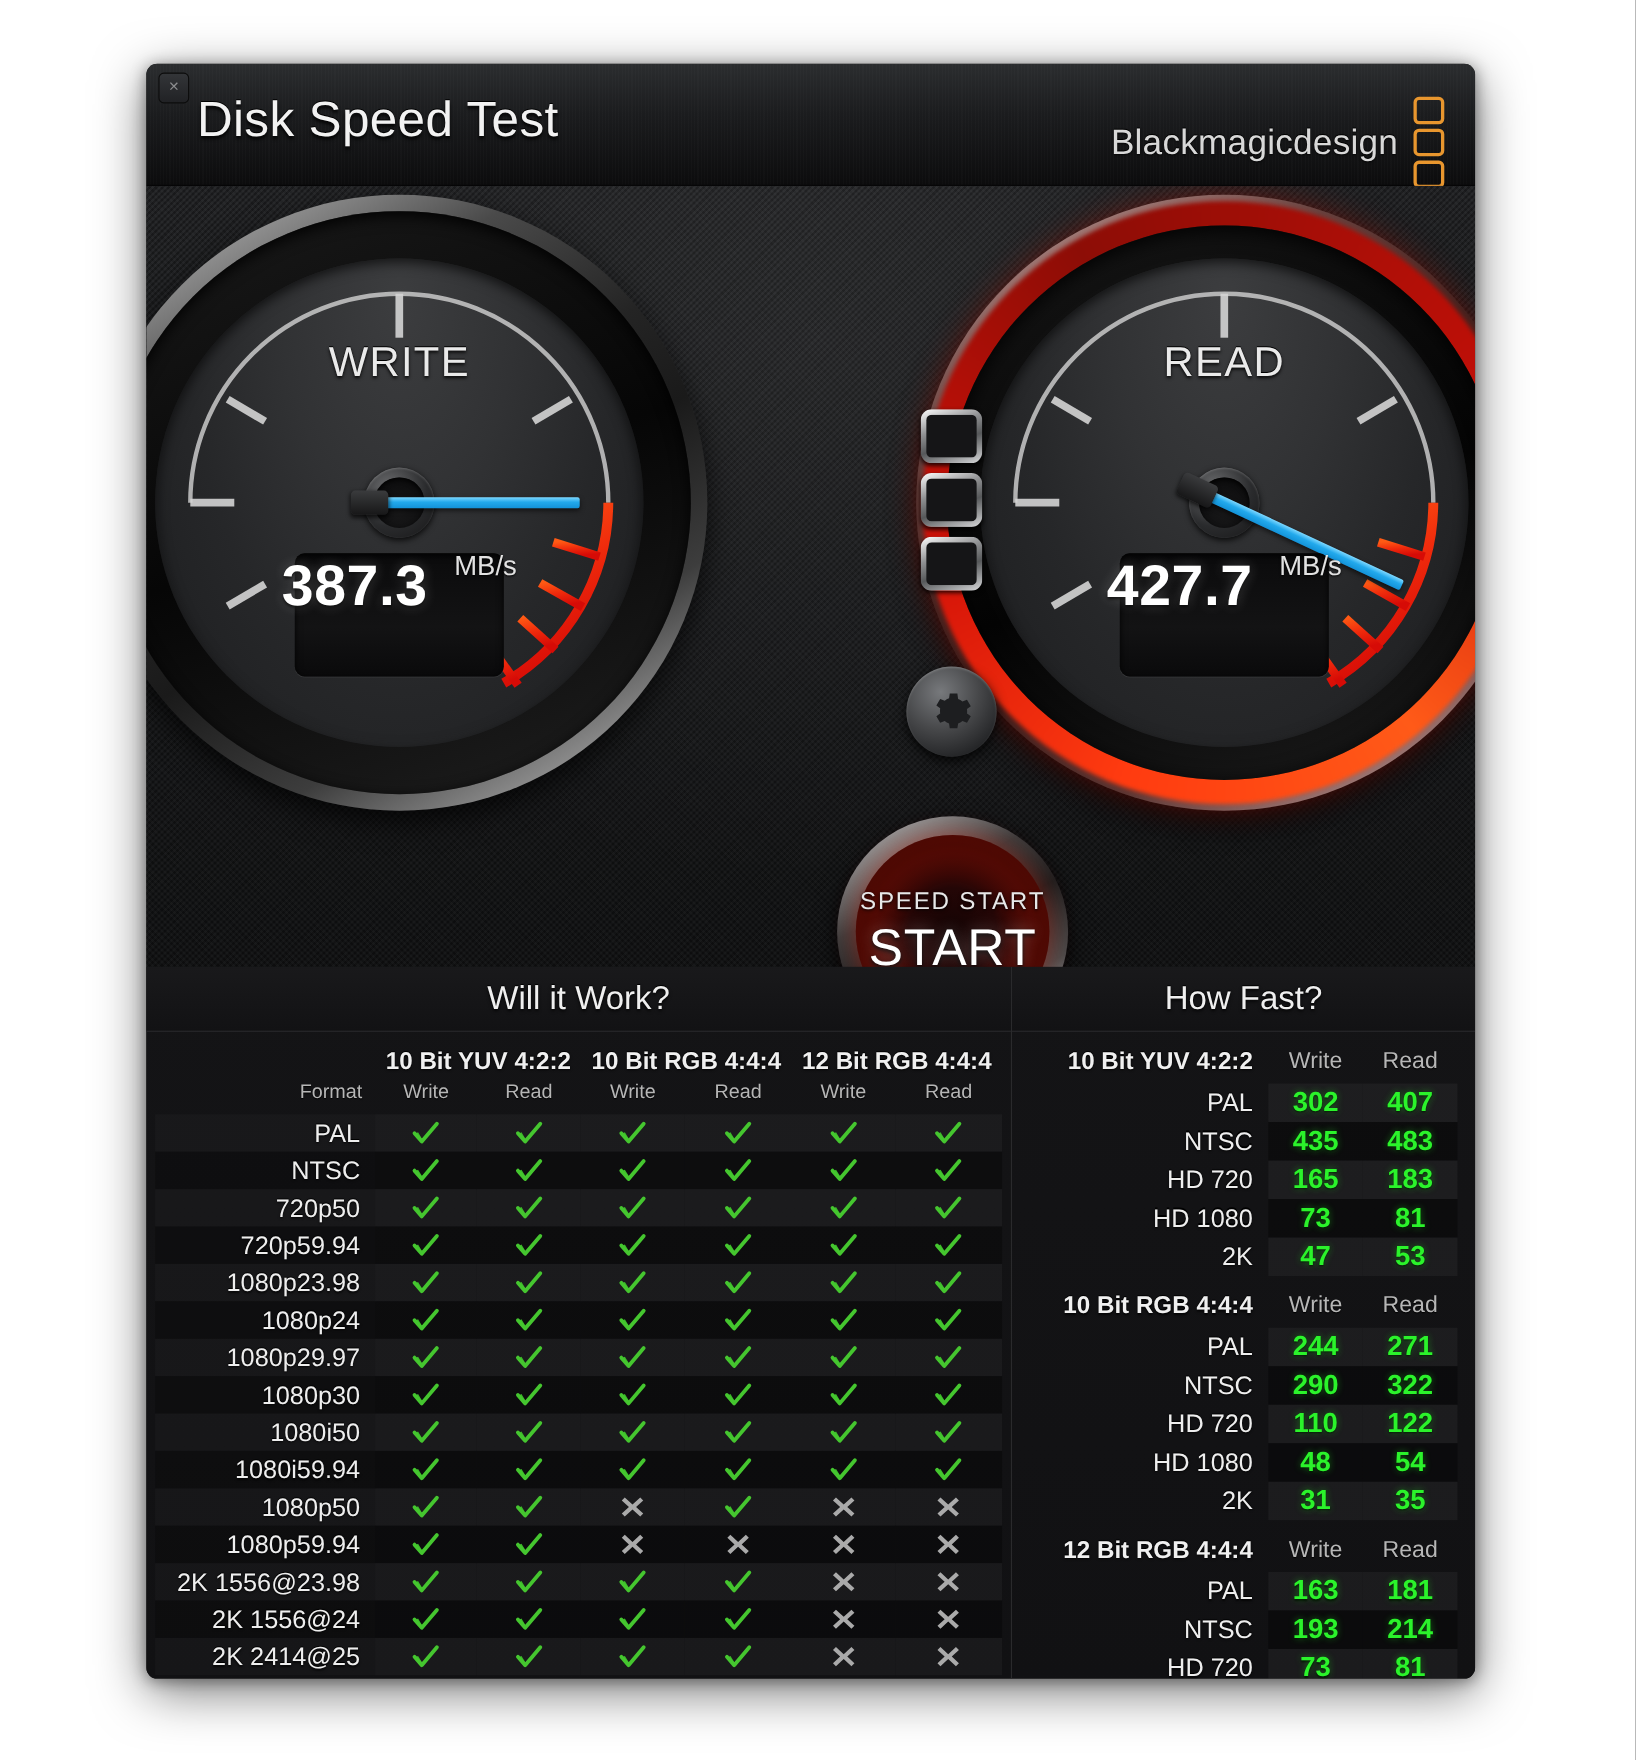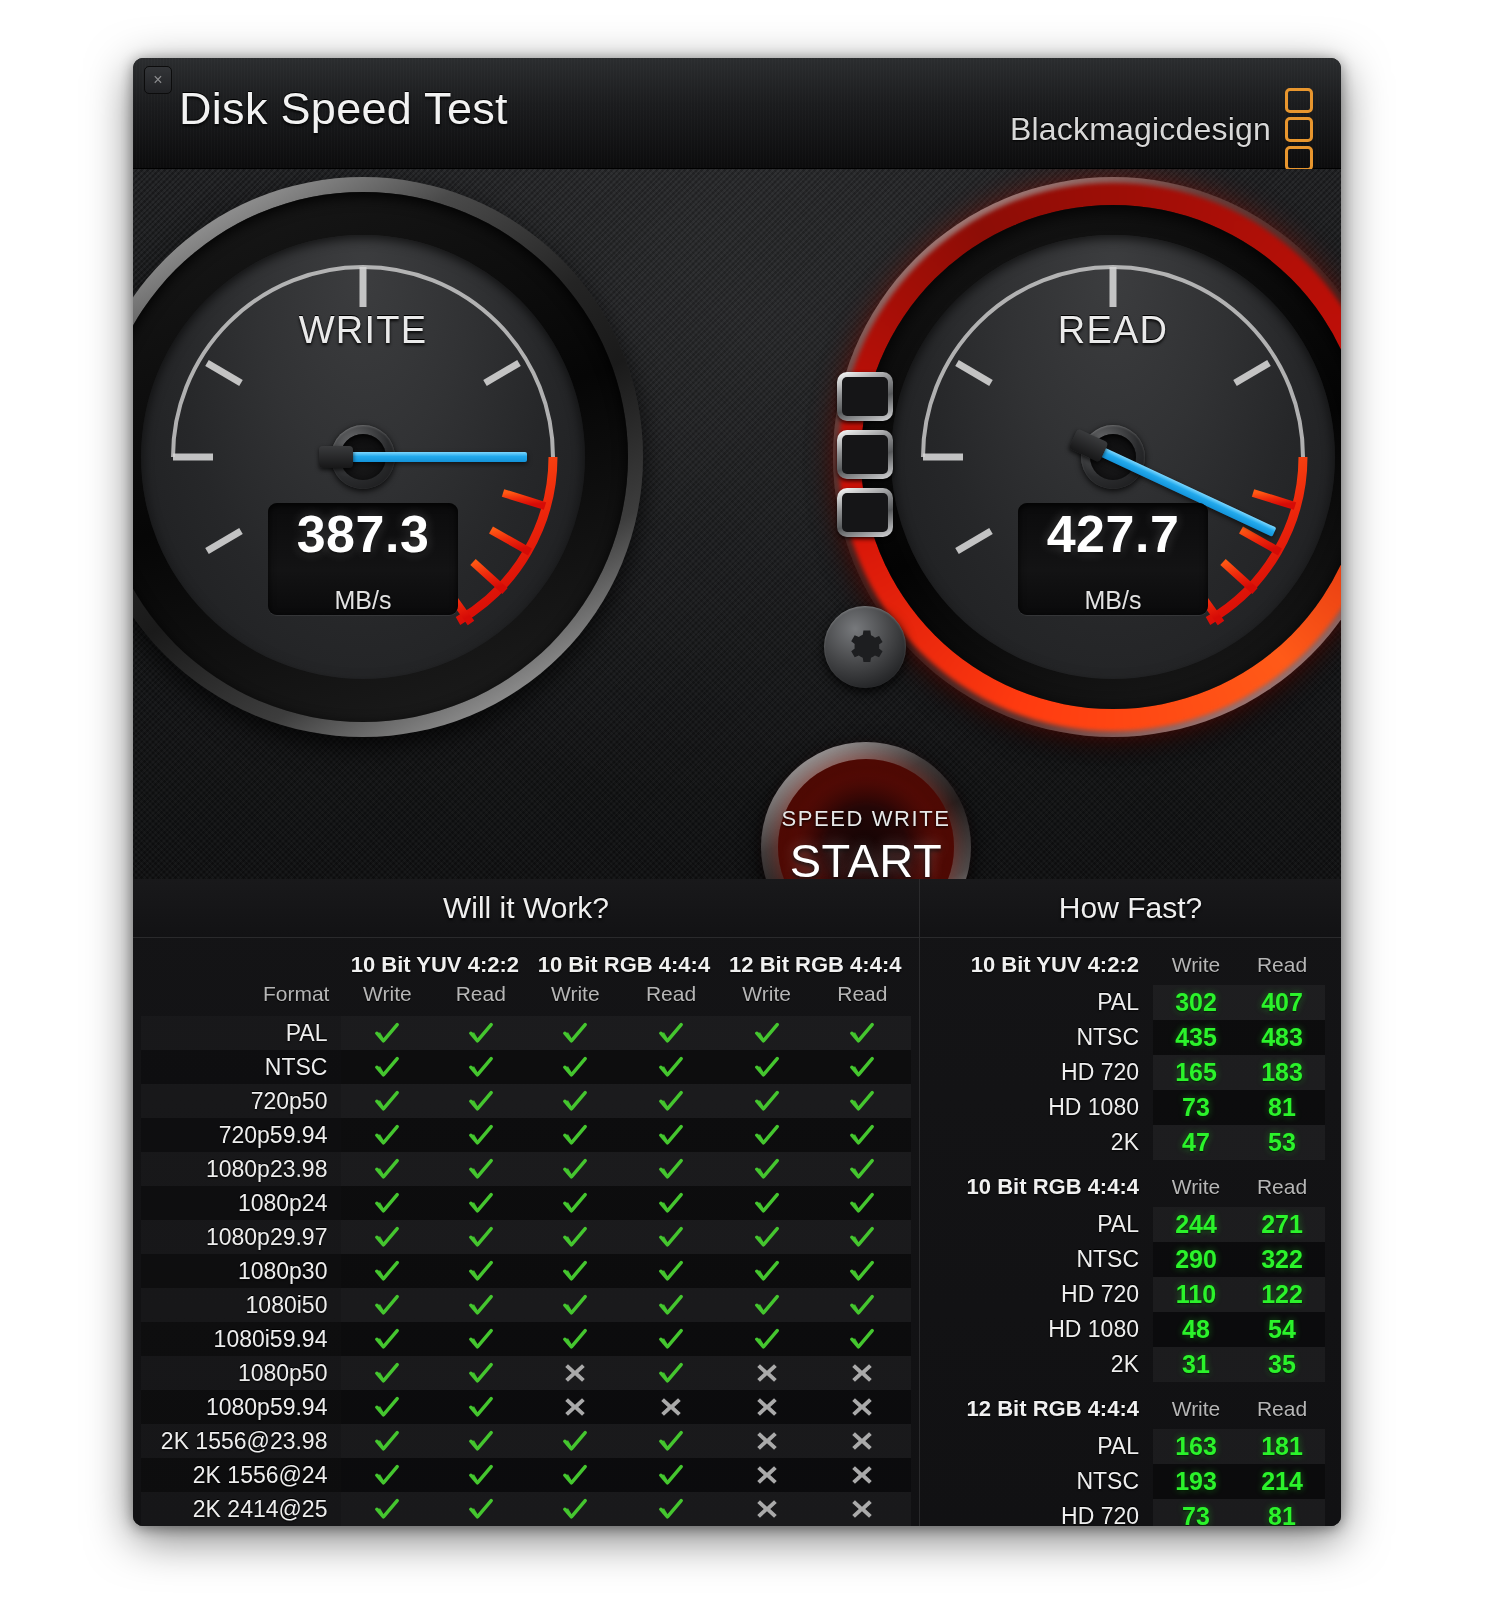--- a/index.html
+++ b/index.html
@@ -132,21 +132,21 @@
   .needle:before{
     content:"";position:absolute;left:-22px;top:-6px;
     width:34px;height:22px;border-radius:4px;
     background:linear-gradient(180deg,#3a3b3d,#171718);
     box-shadow:0 2px 4px rgba(0,0,0,.7);
   }
   .readout{
     position:absolute;border-radius:9px;
     background:linear-gradient(180deg,#0b0b0c,#131314 60%,#0a0a0b);
     box-shadow:inset 0 2px 7px rgba(0,0,0,.95),0 1px 0 rgba(255,255,255,.07);
-    display:flex;flex-direction:column;align-items:center;justify-content:center;gap:24px;
+    display:flex;flex-direction:row;align-items:flex-start;justify-content:center;gap:24px;
   }
   .readout .val{
     font-size:52px;font-weight:700;color:#fff;letter-spacing:.5px;
     text-shadow:0 0 12px rgba(255,255,255,.22),0 2px 3px #000;
   }
   .readout .unit{font-size:25px;color:#e2e2e2;margin-top:-2px;text-shadow:0 1px 2px #000;}
 
   
   #logo-stack{
     position:absolute;left:704px;top:203px;
@@ -207,21 +207,21 @@
   
   table{border-collapse:collapse;width:100%;}
   #wiw-wrap{padding:0 8px;}
   #wiw th,#wiw td{padding:0;}
   .grp-head{
     font-size:22px;font-weight:700;color:#f0f0f0;text-align:center;
     padding:14px 0 2px !important;
     text-shadow:0 -1px 0 #000,0 1px 2px rgba(0,0,0,.8);
   }
   .sub-head{
-    font-size:21px;color:#b6b6b6;font-weight:400;text-align:center;
+    font-size:18px;color:#b6b6b6;font-weight:400;text-align:center;
     padding:2px 0 10px !important;
     text-shadow:0 1px 1px #000;
   }
   .sub-head.fmt{text-align:right;padding-right:12px !important;}
   #wiw tbody td{height:34px;}
   .fmt-cell{
     text-align:right;padding-right:14px !important;
     font-size:23px;color:#eeeeee;white-space:nowrap;
     text-shadow:0 -1px 0 #000,0 1px 2px rgba(0,0,0,.8);
   }
@@ -366,21 +366,21 @@
 
     <div id="gear-btn">
       <svg width="46" height="46" viewBox="0 0 24 24">
         <path fill="#1d1e20" d="M12 8.2a3.8 3.8 0 1 0 0 7.6 3.8 3.8 0 0 0 0-7.6zm0 5.6a1.8 1.8 0 1 1 0-3.6 1.8 1.8 0 0 1 0 3.6z"></path>
         <path fill="#1d1e20" d="M20.6 13.4c.05-.46.08-.92.08-1.4s-.03-.94-.08-1.4l2.1-1.6-2.1-3.6-2.5 1a8.6 8.6 0 0 0-2.4-1.4L15.3 2h-4.2l-.4 2.6c-.86.33-1.67.8-2.4 1.4l-2.5-1-2.1 3.6 2.1 1.6c-.05.46-.08.92-.08 1.4s.03.94.08 1.4l-2.1 1.6 2.1 3.6 2.5-1c.73.6 1.54 1.07 2.4 1.4l.4 2.6h4.2l.4-2.6a8.6 8.6 0 0 0 2.4-1.4l2.5 1 2.1-3.6-2.1-1.6z" transform="scale(0.86) translate(1.9,1.9)"></path>
       </svg>
     </div>
 
     <div id="start-btn">
       <div id="start-inner">
-        <div id="start-small">SPEED WRITE</div>
+        <div id="start-small">SPEED START</div>
         <div id="start-big">START</div>
       </div>
     </div>
   </div>
 
   <div id="panels">
 
     <div id="panel-left">
       <div class="panel-title">Will it Work?</div>
       <div id="wiw-wrap">

